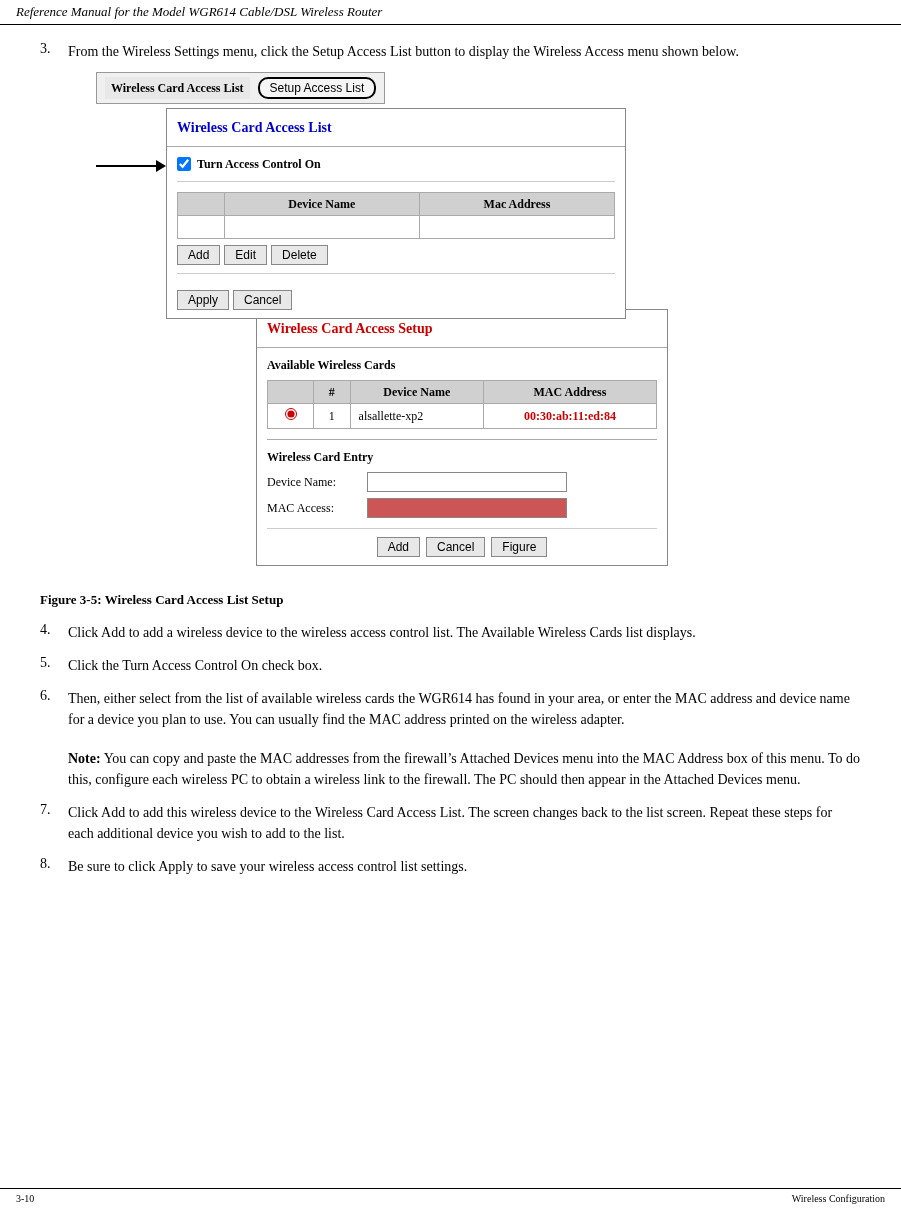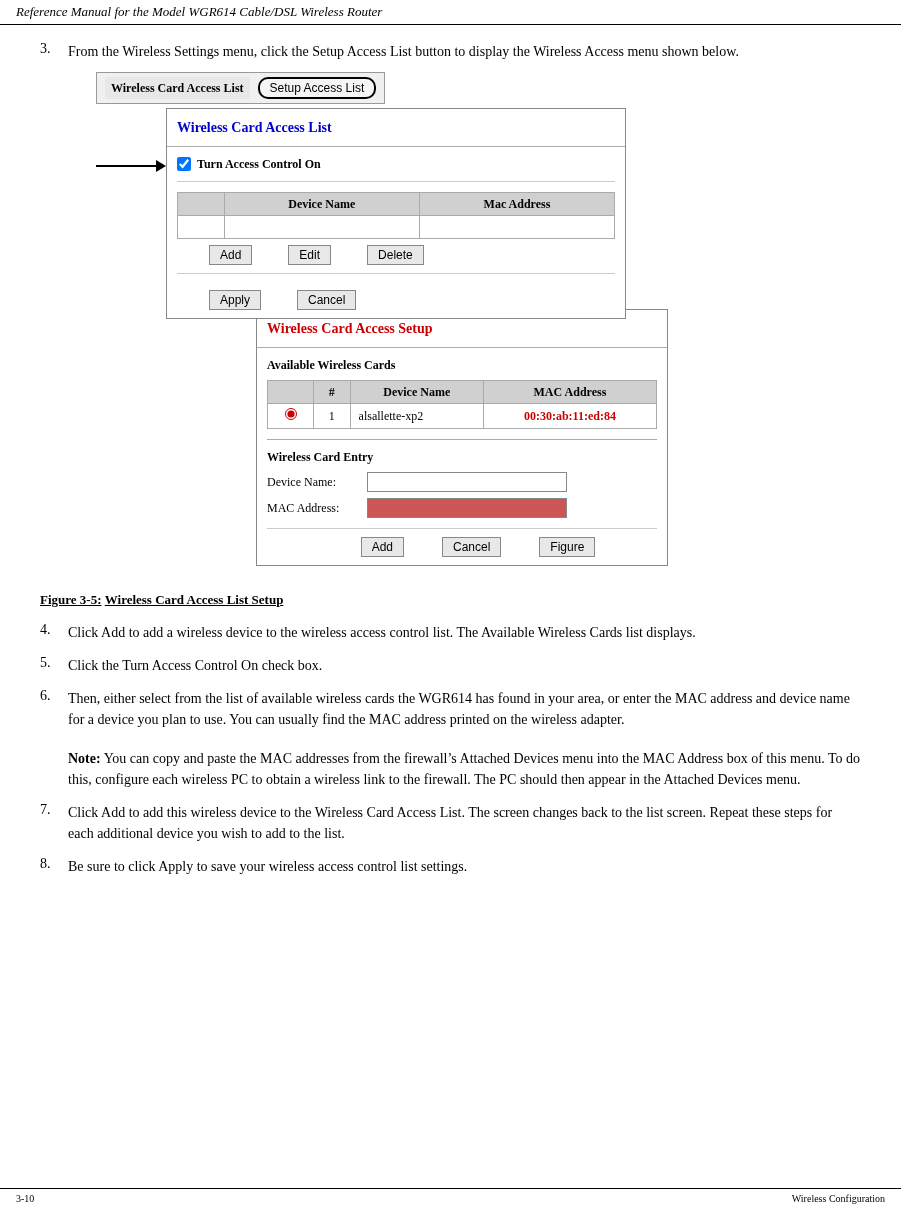--- a/index.html
+++ b/index.html
@@ -134,21 +134,20 @@
       gap: 4px;
       margin: 6px 0;
     }
 
     .small-btn {
       font-size: 12px;
       padding: 2px 10px;
       background: #e8e8e8;
       border: 1px solid #888;
       cursor: pointer;
-      margin-left: 32px;
     }
 
     .apply-row {
       display: flex;
       gap: 4px;
       margin-top: 8px;
       padding-top: 16px;
       border-top: 1px solid #ccc;
     }
 
@@ -275,21 +274,20 @@
     }
 
     
     .figure-caption {
       font-size: 13px;
       margin: 8px 0 14px 0;
     }
 
     .figure-caption span {
       font-weight: bold;
-      text-decoration: underline;
     }
 
     .note-text {
       font-size: 14px;
       margin-top: 6px;
       line-height: 1.5;
     }
 
     .note-bold {
       font-weight: bold;
@@ -411,21 +409,21 @@
                 </tbody>
               </table>
 
               <div class="entry-section">
                 <div class="section-label">Wireless Card Entry</div>
                 <div class="entry-row">
                   <label>Device Name:</label>
                   <input type="text" style="">
                 </div>
                 <div class="entry-row">
-                  <label>MAC Address:</label>
+                  <label>MAC Access:</label>
                   <input type="text" class="mac-input" style="">
                 </div>
               </div>
 
               <div class="bottom-btn-row">
                 <button class="small-btn">Add</button>
                 <button class="small-btn">Cancel</button>
                 <button class="small-btn">Figure</button>
               </div>
             </div>

